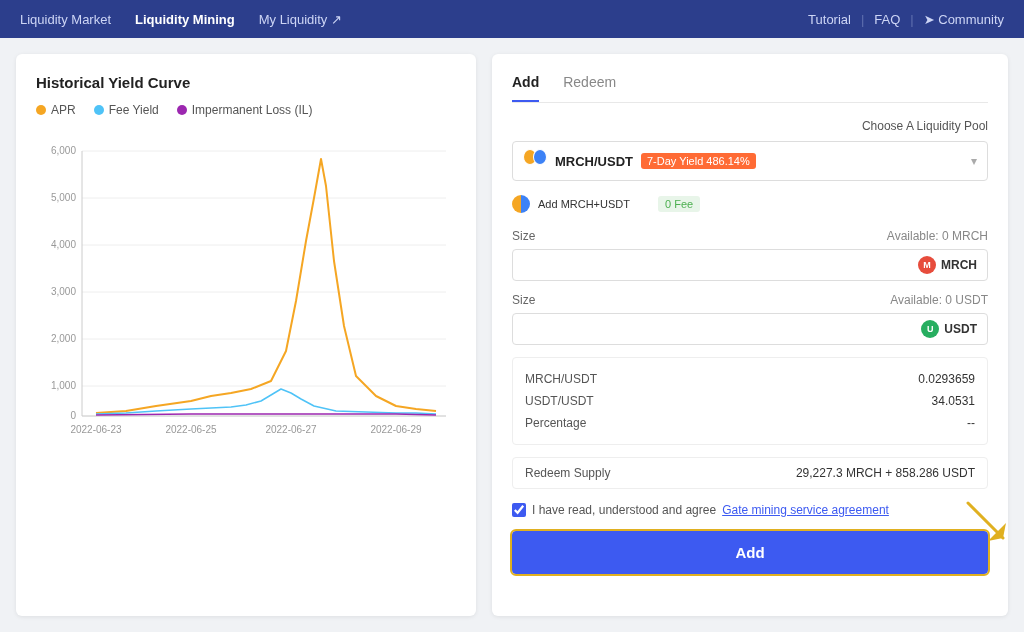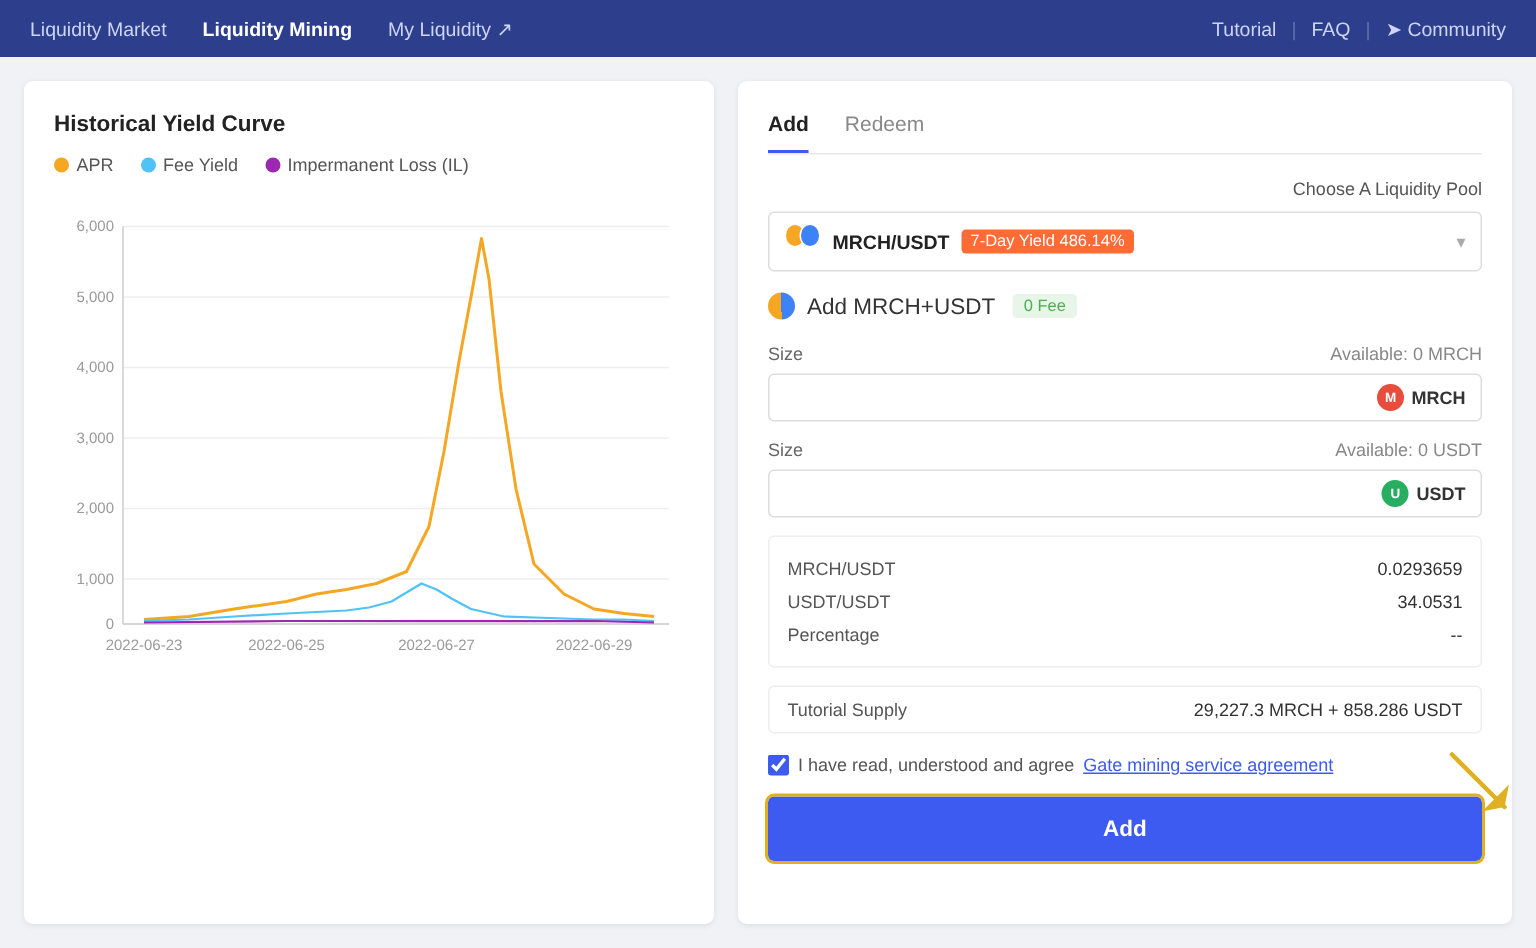--- a/index.html
+++ b/index.html
@@ -47,22 +47,22 @@
     .coin-circle { width: 16px; height: 16px; border-radius: 50%; border: 1.5px solid #fff; }
     .coin-orange { background: #f5a623; }
     .coin-blue { background: #3d82f6; margin-left: -4px; }
     .pool-name { font-weight: 600; font-size: 13px; color: #222; margin-right: 8px; }
     .yield-badge { background: #ff6b35; color: #fff; font-size: 11px; padding: 2px 6px; border-radius: 3px; }
     .pool-arrow { margin-left: auto; color: #aaa; font-size: 12px; }
 
     
     .add-token-row { display: flex; align-items: center; gap: 8px; margin-bottom: 16px; }
     .token-circle { width: 18px; height: 18px; border-radius: 50%; background: conic-gradient(#3d82f6 0deg 180deg, #f5a623 180deg 360deg); }
-    .add-token-label { font-size: 15px; color: #333; font-weight: 500; }
-    .fee-badge { background: #e8f5e9; color: #4caf50; font-size: 11px; padding: 2px 7px; border-radius: 3px; margin-left: 4px; }
+    .add-token-label { font-size: 11px; color: #333; font-weight: 500; }
+    .fee-badge { background: #e8f5e9; color: #4caf50; font-size: 11px; padding: 2px 7px; border-radius: 3px; margin-left: 20px; }
 
     
     .size-row { margin-bottom: 12px; }
     .size-header { display: flex; justify-content: space-between; font-size: 12px; color: #666; margin-bottom: 6px; }
     .available { color: #888; }
     .input-wrap { position: relative; border: 1px solid #ddd; border-radius: 4px; display: flex; align-items: center; padding: 6px 10px; }
     .input-wrap input { border: none; outline: none; flex: 1; font-size: 13px; color: #333; background: transparent; }
     .token-badge { display: flex; align-items: center; gap: 5px; font-size: 12px; font-weight: 600; color: #333; }
     .token-dot { width: 18px; height: 18px; border-radius: 50%; display: flex; align-items: center; justify-content: center; font-size: 9px; color: #fff; font-weight: bold; }
     .token-mrch { background: #e74c3c; }
@@ -233,21 +233,21 @@
         <span class="rate-value">34.0531</span>
       </div>
       <div class="rate-row">
         <span>Percentage</span>
         <span class="rate-value">--</span>
       </div>
     </div>
 
     
     <div class="supply-row">
-      <span>Tutorial Supply</span>
+      <span>Redeem Supply</span>
       <span class="supply-value">29,227.3 MRCH + 858.286 USDT</span>
     </div>
 
     
     <div class="agree-row">
       <input type="checkbox" checked="" style="">
       <span>I have read, understood and agree</span>
       <a class="agree-link">Gate mining service agreement</a>
     </div>
 

